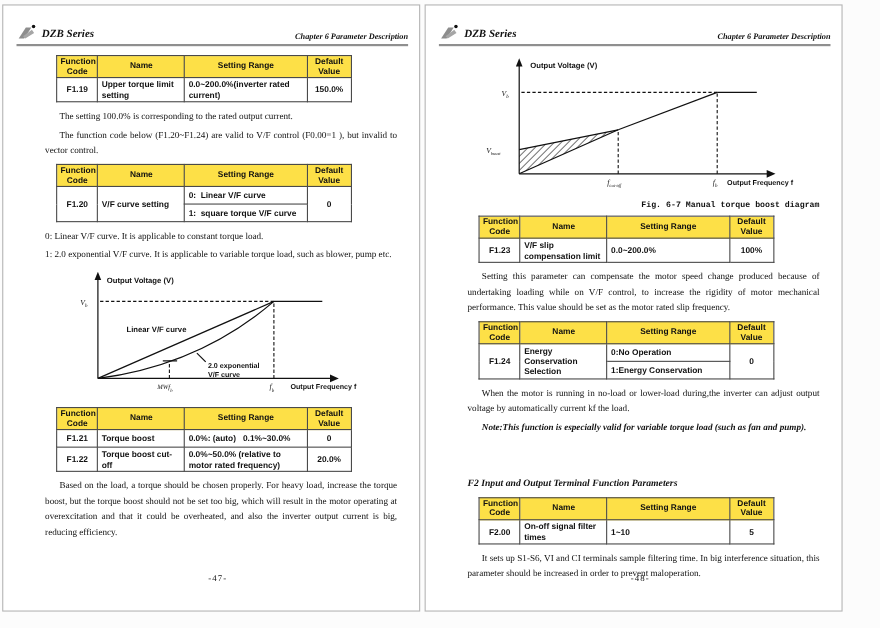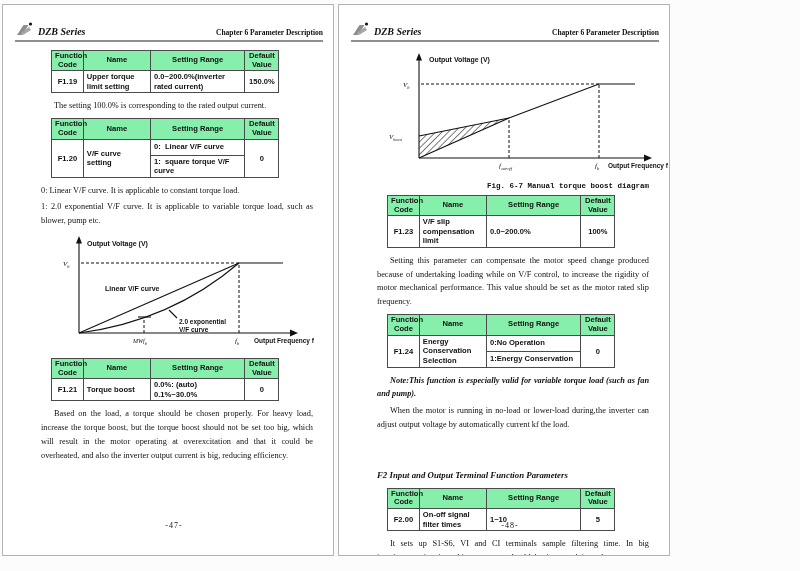--- a/index.html
+++ b/index.html
@@ -1,29 +1,29 @@
 <!DOCTYPE html>
 <html><head>
 <meta charset="utf-8">
 <style>
   html,body{margin:0;padding:0;}
   body{width:800px;height:571px;background:#fcfcfc;overflow:hidden;}
   .spread{display:flex;gap:4px;padding:4px 2px;}
-  .page{position:relative;width:332px;height:552px;box-sizing:border-box;
+  .page{position:relative;width:380px;height:552px;box-sizing:border-box;
         background:#fff;border:1px solid #b4b4b4;padding:9px 20px 0 38px;overflow:hidden;color:#111;}
   .page-header{display:flex;justify-content:space-between;align-items:flex-end;
         height:23px;border-bottom:2px solid #8f8f8f;padding-bottom:3px;
         margin:0 -10px 8px -26px;}
   .brand{display:flex;align-items:flex-end;gap:3px;}
   .brand-text{font-family:"Liberation Serif",serif;font-weight:bold;font-style:italic;font-size:10px;}
-  .chapter{font-family:"Liberation Serif",serif;font-weight:bold;font-size:7.5px;margin-top:40px;}
+  .chapter{font-family:"Liberation Serif",serif;font-weight:bold;font-style:italic;font-size:7.5px;margin-top:40px;}
   .ptable{width:84%;margin:5px 0 6px 10px;border-collapse:collapse;table-layout:fixed;
         font-family:"Liberation Sans",sans-serif;font-size:7.6px;font-weight:bold;color:#111;}
   .ptable th,.ptable td{border:1px solid #4a4a4a;padding:1px 3px;}
-  .ptable th{background:#86efac;text-align:center;height:17px;line-height:1.15;}
+  .ptable th{background:#fde047;text-align:center;height:17px;line-height:1.15;}
   .ptable td{height:13px;}
   td.c-code,td.c-def{text-align:center;}
   td.c-name,td.c-range{text-align:left;white-space:pre-wrap;line-height:1.25;}
   col.w-code{width:14%;} col.w-name{width:29.5%;} col.w-range{width:41.5%;} col.w-def{width:15%;}
   .para{font-family:"Liberation Serif",serif;font-size:8.3px;line-height:13.8px;
         margin:3px 0;text-align:justify;}
   .indent{text-indent:13px;}
   .note{font-weight:bold;font-style:italic;}
   .f2-heading{font-family:"Liberation Serif",serif;font-weight:bold;font-size:8.8px;margin:38px 0 8px;font-style:italic;}
   .figure{margin:5px auto 2px;text-align:center;}
@@ -74,20 +74,21 @@
           <tr>
         <td class="c-code">F1.19</td>
         <td class="c-name">Upper torque limit setting</td>
         <td class="c-range">0.0~200.0%(inverter rated current)</td>
         <td class="c-def">150.0%</td>
       </tr>
         </tbody>
     </table>
 
     <p class="para indent">The setting 100.0% is corresponding to the rated output current.</p>
+    <p class="para indent">The function code below (F1.20~F1.24) are valid to V/F control (F0.00=1 ), but invalid to vector control.</p>
 
     <table class="ptable">
       <colgroup>
           <col class="w-code">
           <col class="w-name">
           <col class="w-range">
           <col class="w-def">
         </colgroup>
       <thead>
           <tr>
@@ -152,20 +153,26 @@
         <th>Setting Range</th>
         <th>Default Value</th>
       </tr>
         </thead>
       <tbody>
         <tr>
           <td class="c-code">F1.21</td>
           <td class="c-name">Torque boost</td>
           <td class="c-range">0.0%: (auto)   0.1%~30.0%</td>
           <td class="c-def">0</td>
+        </tr>
+        <tr>
+          <td class="c-code">F1.22</td>
+          <td class="c-name">Torque boost cut-off</td>
+          <td class="c-range">0.0%~50.0% (relative to motor rated frequency)</td>
+          <td class="c-def">20.0%</td>
         </tr>
       </tbody>
     </table>
 
     <p class="para indent">Based on the load, a torque should be chosen properly. For heavy load, increase the torque boost, but the torque boost should not be set too big, which will result in the motor operating at overexcitation and that it could be overheated, and also the inverter output current is big, reducing efficiency.</p>
 
     <div class="page-number">-47-</div>
   </div>
 
   <div class="page">
@@ -258,22 +265,22 @@
           <td class="c-name" rowspan="2">Energy Conservation Selection</td>
           <td class="c-range">0:No Operation</td>
           <td class="c-def" rowspan="2">0</td>
         </tr>
         <tr>
           <td class="c-range">1:Energy Conservation</td>
         </tr>
       </tbody>
     </table>
 
+    <p class="para indent">When the motor is running in no-load or lower-load during,the inverter can adjust output voltage by automatically current kf the load.</p>
     <p class="para note indent">Note:This function is especially valid  for variable torque load (such as fan and pump).</p>
-    <p class="para indent">When the motor is running in no-load or lower-load during,the inverter can adjust output voltage by automatically current kf the load.</p>
 
     <h3 class="f2-heading">F2 Input and Output Terminal Function Parameters</h3>
 
     <table class="ptable">
       <colgroup>
           <col class="w-code">
           <col class="w-name">
           <col class="w-range">
           <col class="w-def">
         </colgroup>

